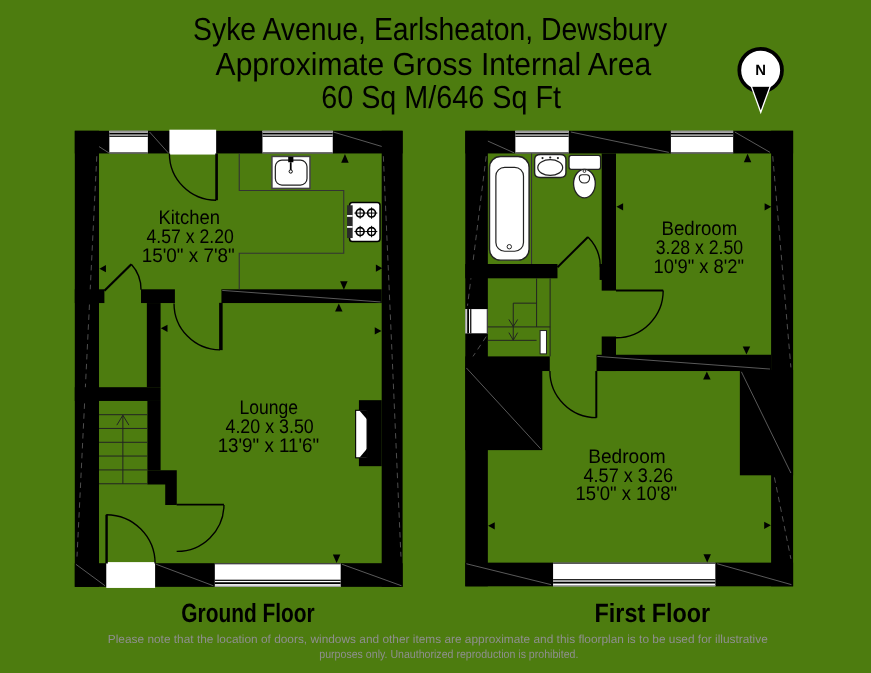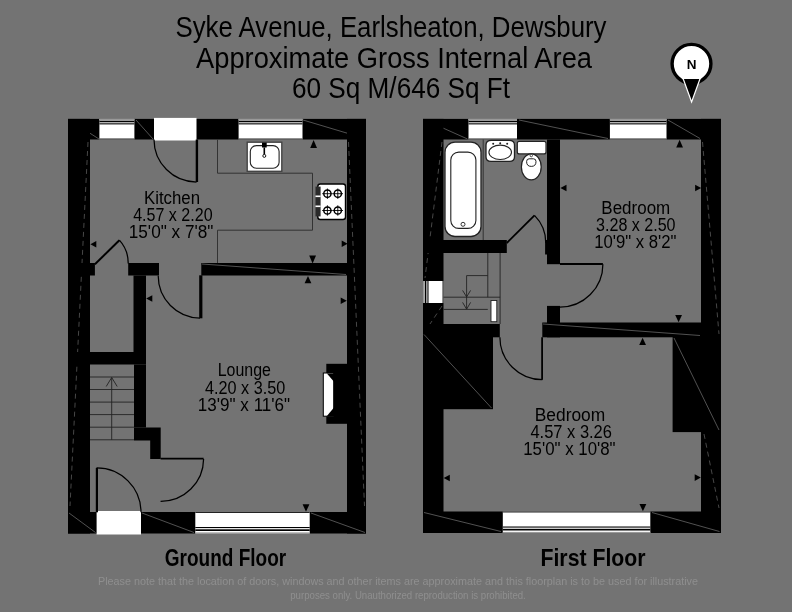--- a/index.html
+++ b/index.html
@@ -1,16 +1,16 @@
 <!DOCTYPE html>
 <html><head>
 <meta charset="utf-8">
 <style>
   html,body{margin:0;padding:0;background:#fff;}
-  #page{position:relative;width:792px;height:612px;background:#737373;overflow:hidden;
+  #page{position:relative;width:792px;height:612px;background:#4d7c0f;overflow:hidden;
         font-family:"Liberation Sans",sans-serif;}
   svg text{font-family:"Liberation Sans",sans-serif;}
 </style>
 </head>
 <body>
 <div id="page">
 <svg width="792" height="612" viewBox="0 0 792 612">
 
   <text x="391" y="36.6" font-size="29" text-anchor="middle" textLength="431" lengthAdjust="spacingAndGlyphs">Syke Avenue, Earlsheaton, Dewsbury</text>
 

